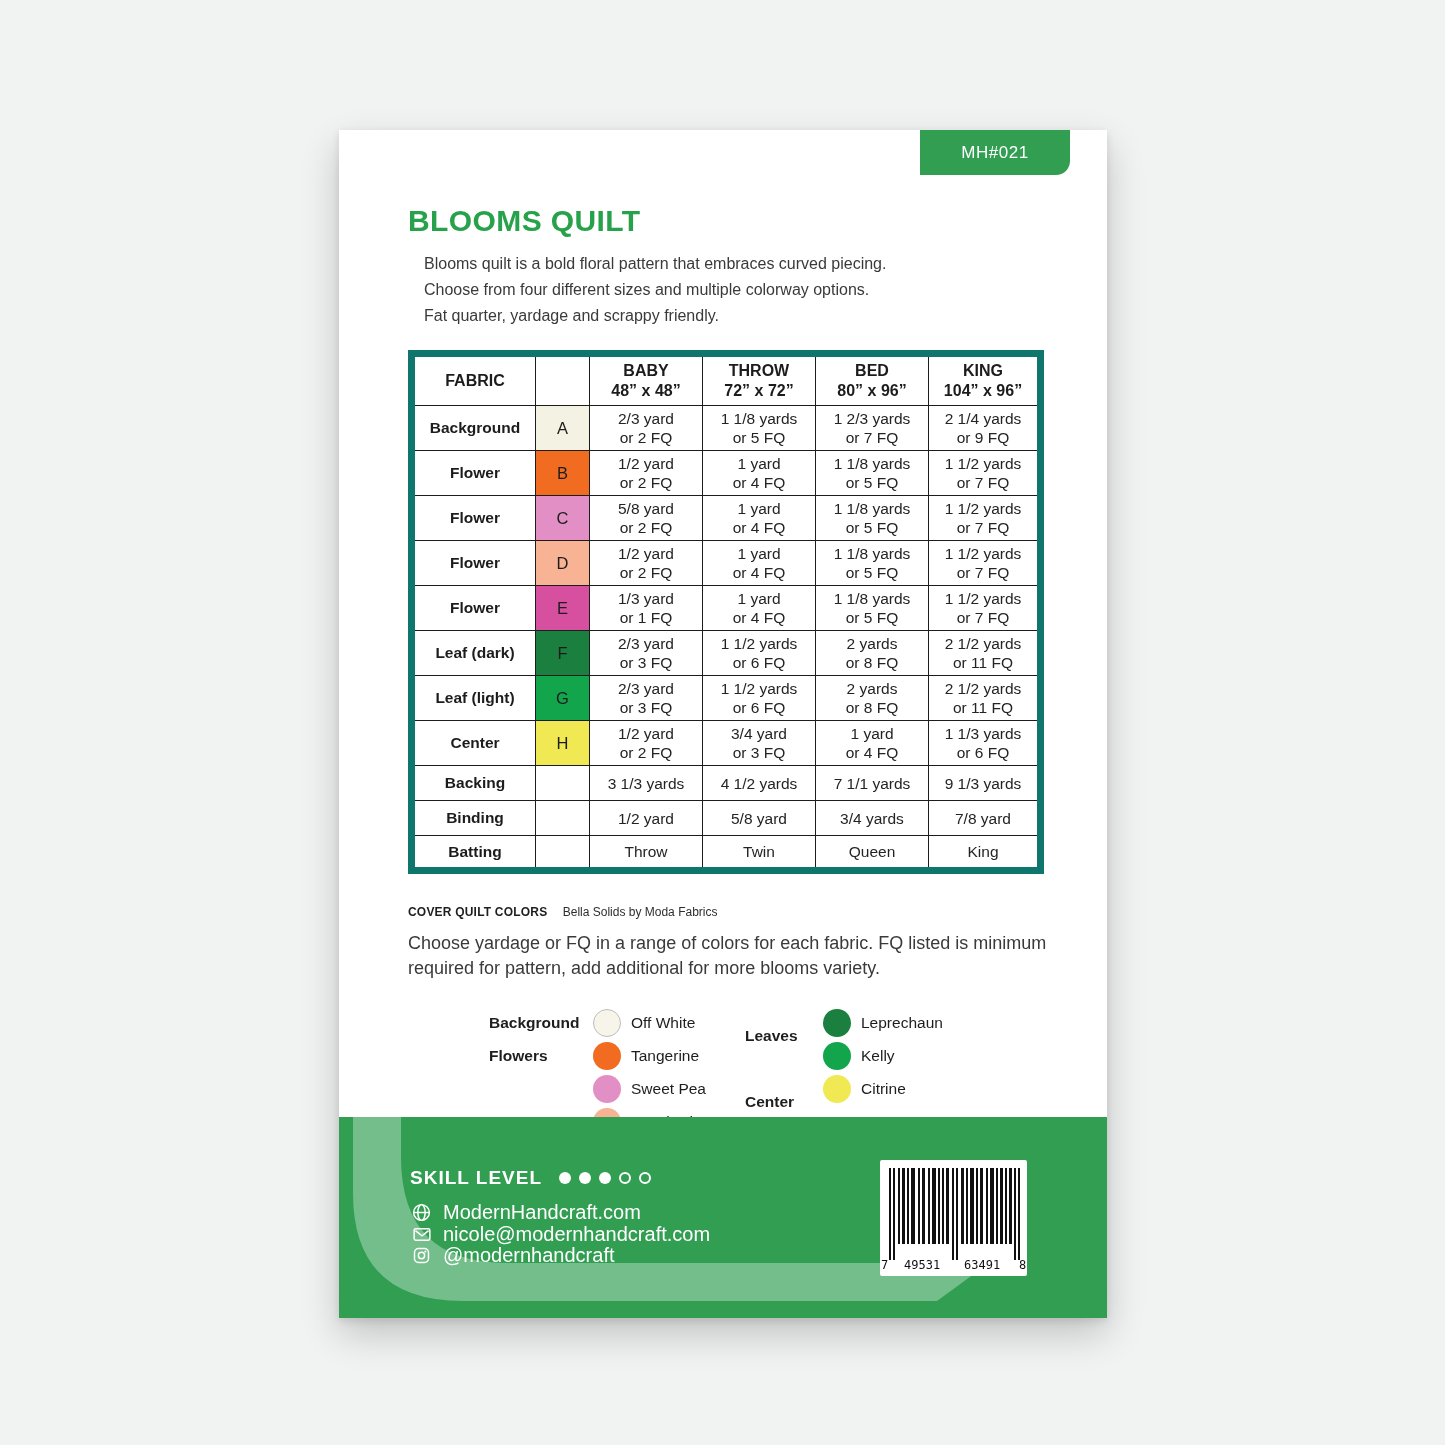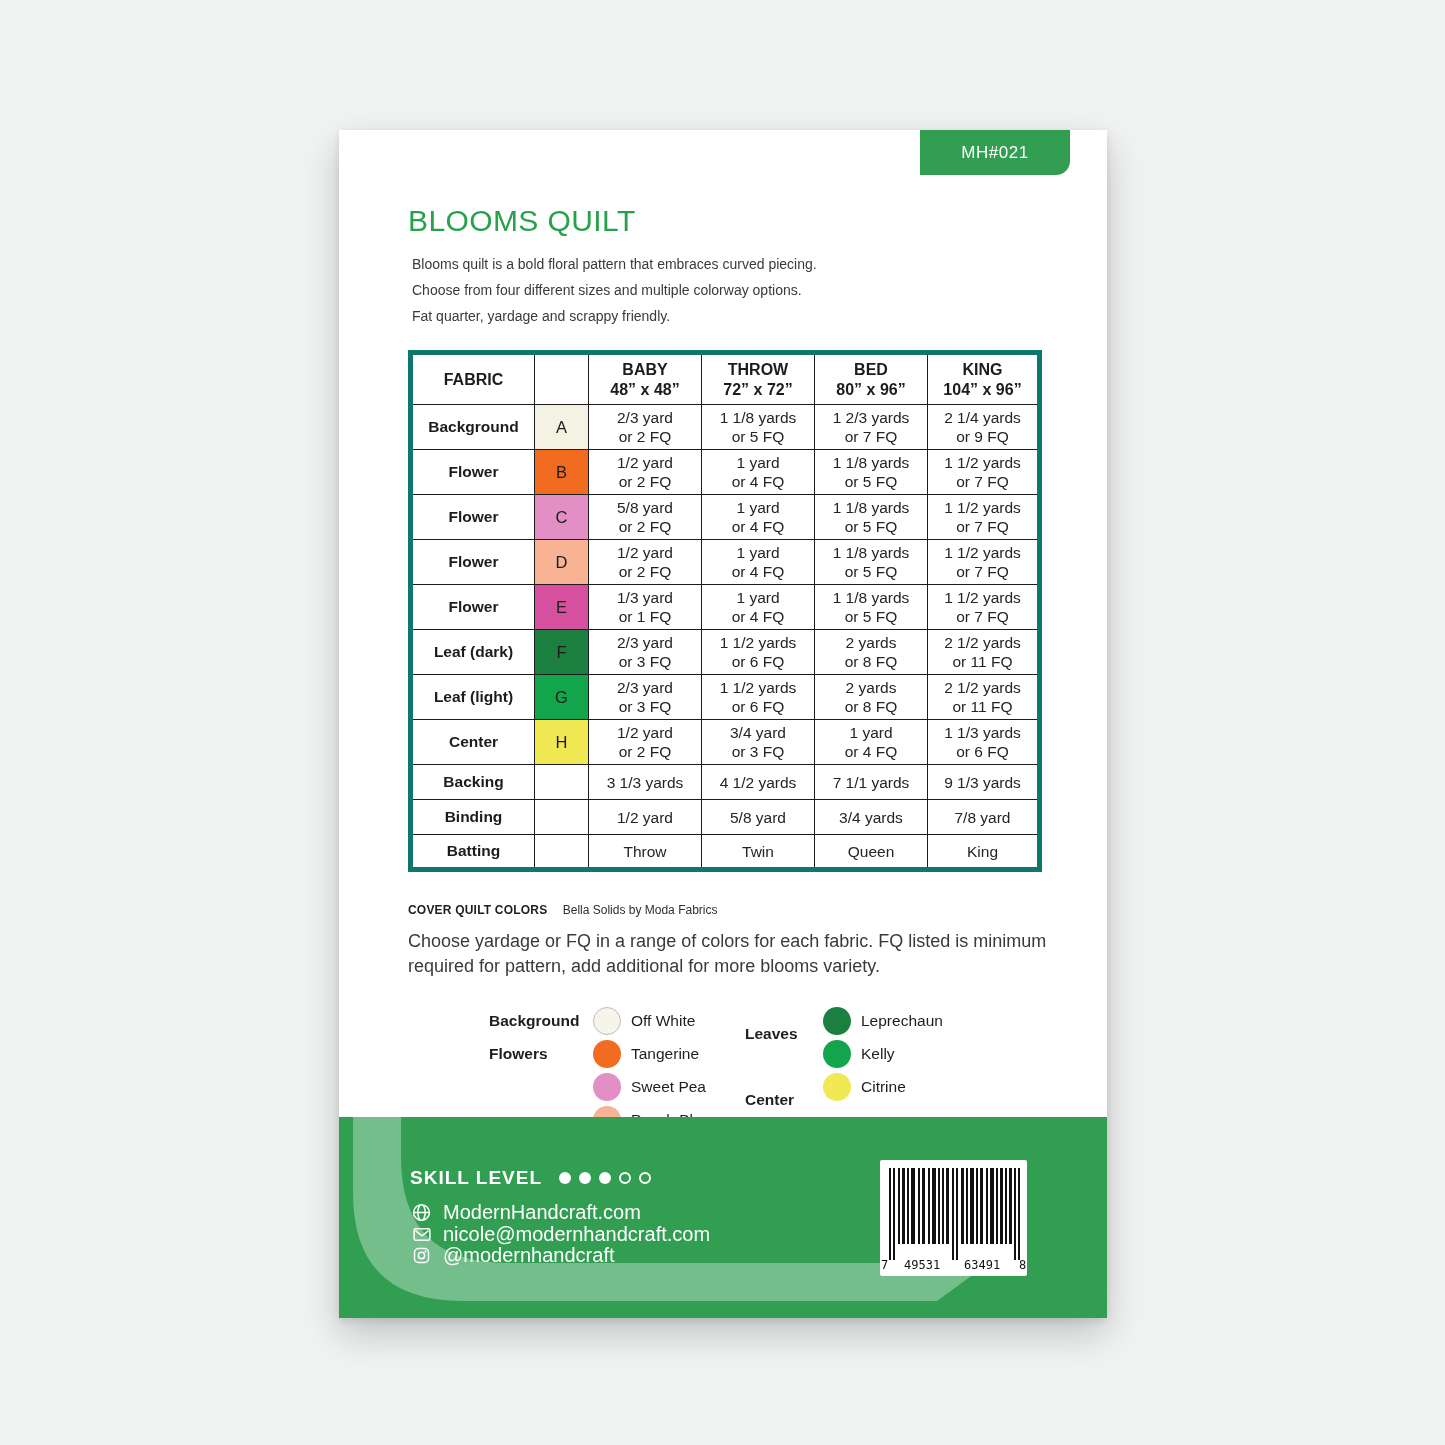--- a/index.html
+++ b/index.html
@@ -18,28 +18,28 @@
   
   .tag{
     position:absolute;top:0;right:37px;width:150px;height:45px;
     background:var(--green);color:#fff;
     display:flex;align-items:center;justify-content:center;
     font-size:17px;letter-spacing:.5px;
     border-radius:0 0 14px 0;
   }
   .content{padding:74px 0 0 69px;}
   h1{
-    margin:0;font-size:30px;font-weight:normal;color:var(--title-green);
+    margin:0;font-size:30px;font-weight:bold;color:var(--title-green);
     letter-spacing:.4px;
   }
-  .desc{margin:13px 4px 0;font-size:14px;line-height:26px;color:#3a3a3a;}
+  .desc{margin:13px 16px 0;font-size:16px;line-height:26px;color:#3a3a3a;}
   
   table.yardage{
     border-collapse:collapse;margin-top:21px;width:629px;table-layout:fixed;
-    border:5px solid #0f766e;
+    border:7px solid #0f766e;
   }
   table.yardage th,table.yardage td{
     border:1.5px solid #1c1c1c;text-align:center;vertical-align:middle;padding:0;
   }
   table.yardage thead tr{height:52px;}
   table.yardage thead th{font-size:16px;font-weight:bold;line-height:20px;color:#1c1c1c;}
   table.yardage tbody tr{height:45px;}
   table.yardage tbody tr.single{height:35px;}
   td.rl{font-weight:bold;font-size:15.5px;color:#1c1c1c;}
   td.sw{font-size:16.5px;font-weight:500;color:#1c1c1c;}

